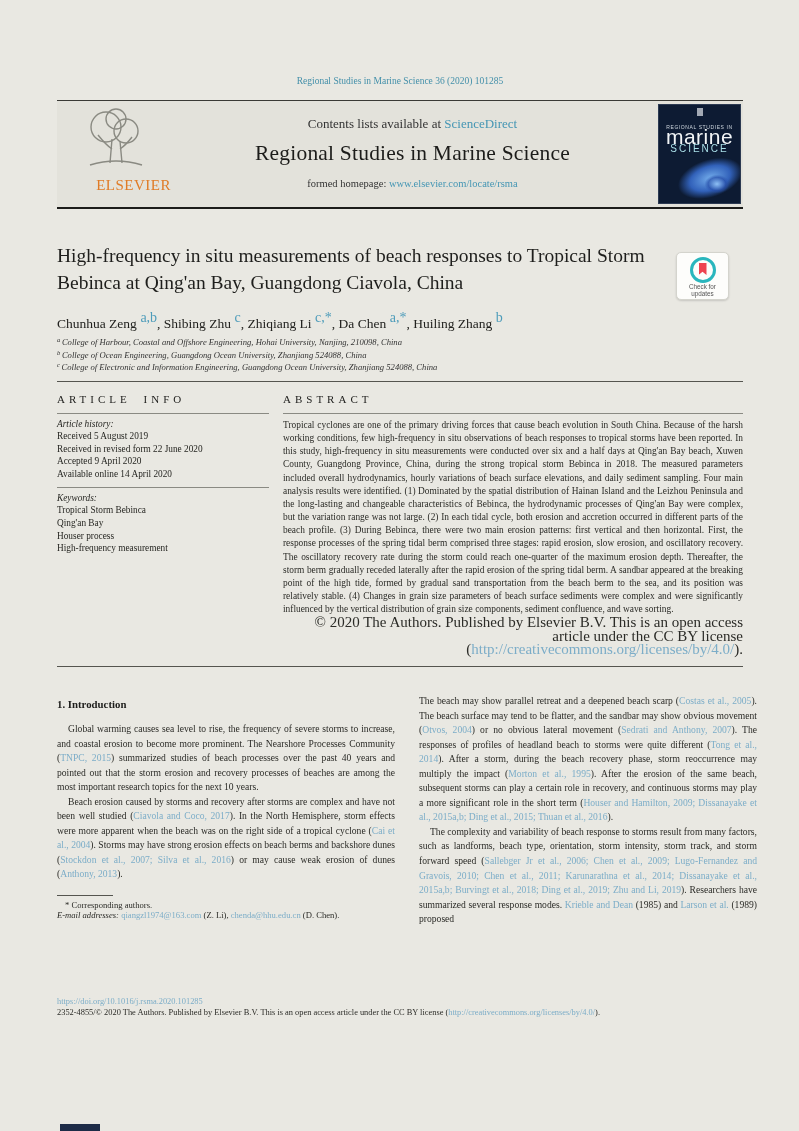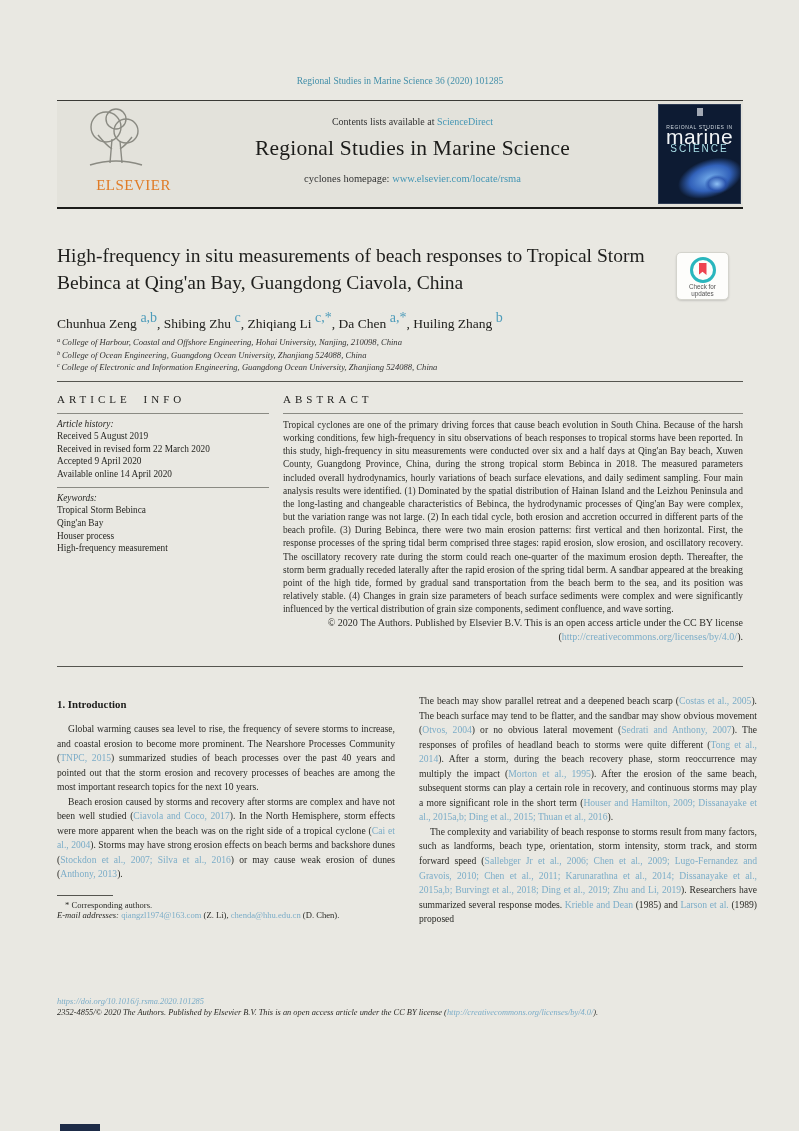--- a/index.html
+++ b/index.html
@@ -5,21 +5,21 @@
   html,body{margin:0;padding:0;}
   .page{position:relative;width:799px;height:1131px;background:#e9e8e2;font-family:"Liberation Serif",serif;color:#262622;overflow:hidden;}
   .abs{position:absolute;}
 
   
   .cithead{top:76px;left:57px;width:686px;text-align:center;font-size:9.5px;color:#4490aa;}
 
   
   .masthead{top:100px;left:57px;width:686px;height:106px;background:#e3e2db;border-top:1px solid #3a3a36;border-bottom:2px solid #1c1c1a;}
   .mh-center{position:absolute;left:120px;right:95px;top:0;height:100%;text-align:center;}
-  .mh-contents{margin-top:15px;font-size:10px;color:#333;}
+  .mh-contents{margin-top:15px;font-size:13px;color:#333;}
   .mh-title{margin-top:9px;font-size:21.5px;color:#1c1c1a;letter-spacing:.2px;}
   .mh-home{margin-top:12px;font-size:10.5px;color:#333;}
   .linkstrong{color:#4596b4;text-decoration:none;}
   .link{color:#7cadc8;text-decoration:none;}
 
   .logo{position:absolute;left:2px;top:4px;width:112px;height:98px;text-align:right;}
   .logo svg{display:block;margin:0 auto;}
   .logo-text{font-size:15px;color:#e07b26;letter-spacing:.5px;margin-top:-2px;}
 
   .cover{position:absolute;right:2px;top:3px;width:83px;height:100px;background:#0d1b33;border:1px solid #2c3a52;box-sizing:border-box;text-align:center;overflow:hidden;}
@@ -52,36 +52,36 @@
   
   .infoabs{top:391px;left:57px;width:686px;display:flex;}
   .infocol{width:212px;margin-right:14px;flex:none;}
   .abscol{width:460px;flex:none;}
   .sechead{font-size:11px;letter-spacing:4px;word-spacing:6px;color:#1d1d1b;margin:2px 0 8px 0;}
   .subrule{border-top:1px solid #8a8a83;margin:0 0 5px 0;}
   .info-label{font-style:italic;font-size:9.3px;margin-bottom:1px;}
   .info-line{font-size:9.3px;line-height:12.6px;}
   .info-sec{margin-bottom:7px;}
   .abstract-body{font-size:9.4px;line-height:13.15px;text-align:justify;color:#2b2b27;}
-  .abstract-copy{font-size:10px;line-height:13.15px;text-align:right;color:#2b2b27;}
+  .abstract-copy{font-size:15px;line-height:13.15px;text-align:right;color:#2b2b27;}
 
   
   .columns{top:694px;left:57px;width:686px;display:flex;gap:14px;}
   .col-l{width:338px;margin-right:10px;flex:none;}
   .col-r{width:338px;flex:none;}
   .introhead{font-size:10.8px;font-weight:bold;color:#1d1d1b;margin:4px 0 12px 0;}
   .bodyp{font-size:9.6px;line-height:14.55px;text-align:justify;color:#2b2b27;margin:0;}
   .indent{text-indent:11px;}
 
   .fnrule{width:56px;border-top:1px solid #55554f;margin:13px 0 4px 0;}
   .fnline1{font-size:8.6px;color:#2b2b27;text-indent:8px;}
   .fnline2{font-size:8.6px;line-height:11.4px;color:#2b2b27;}
   .fnline2 .em{font-style:italic;}
 
-  .footer{top:997px;left:57px;width:686px;font-style:italic;}
+  .footer{top:997px;left:57px;width:686px;}
   .doi{font-size:8.4px;margin-bottom:2px;}
   .copyline{font-size:8.4px;color:#2b2b27;}
 
   .edge-mark{top:1124px;left:60px;width:40px;height:7px;background:#1d2b47;}
 </style>
 </head>
 <body>
 
 <div class="page">
 
@@ -98,21 +98,21 @@
           <path d="M14 60 Q40 52 66 60"></path>
           <path d="M22 30 Q30 40 36 44 M56 32 Q50 40 44 44"></path>
         </g>
       </svg>
       <div class="logo-text">ELSEVIER</div>
     </div>
 
     <div class="mh-center">
       <div class="mh-contents"><span>Contents lists available at </span><span class="linkstrong">ScienceDirect</span></div>
       <div class="mh-title">Regional Studies in Marine Science</div>
-      <div class="mh-home"><span>cyclones homepage: </span><span class="linkstrong">www.elsevier.com/locate/rsma</span></div>
+      <div class="mh-home"><span>formed homepage: </span><span class="linkstrong">www.elsevier.com/locate/rsma</span></div>
     </div>
 
     <div class="cover">
       <div class="cover-mark"></div>
       <div class="cover-l1">REGIONAL STUDIES IN</div>
       <div class="cover-l2">marine</div>
       <div class="cover-l3">SCIENCE</div>
       <div class="cover-swirl"></div>
       <div class="cover-swirl2"></div>
     </div>
@@ -137,21 +137,21 @@
 
   <div class="abs rule-full-1"></div>
 
   <div class="abs infoabs">
     <div class="infocol">
       <div class="sechead">ARTICLE INFO</div>
       <div class="subrule"></div>
       <div class="info-sec">
         <div class="info-label">Article history:</div>
         <div class="info-line">Received 5 August 2019</div>
-        <div class="info-line">Received in revised form 22 March 2020</div>
+        <div class="info-line">Received in revised form 22 June 2020</div>
         <div class="info-line">Accepted 9 April 2020</div>
         <div class="info-line">Available online 14 April 2020</div>
       </div>
       <div class="subrule"></div>
       <div class="info-sec">
         <div class="info-label">Keywords:</div>
         <div class="info-line">Tropical Storm Bebinca</div>
         <div class="info-line">Qing'an Bay</div>
         <div class="info-line">Houser process</div>
         <div class="info-line">High-frequency measurement</div>

